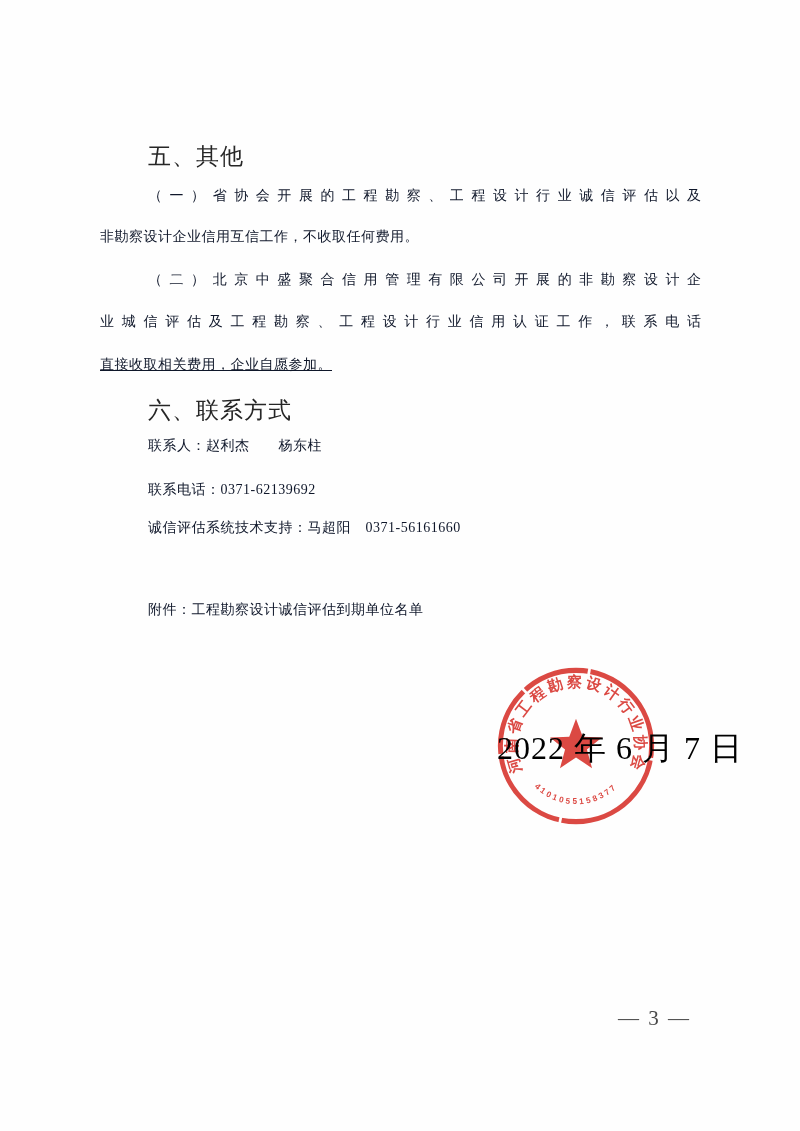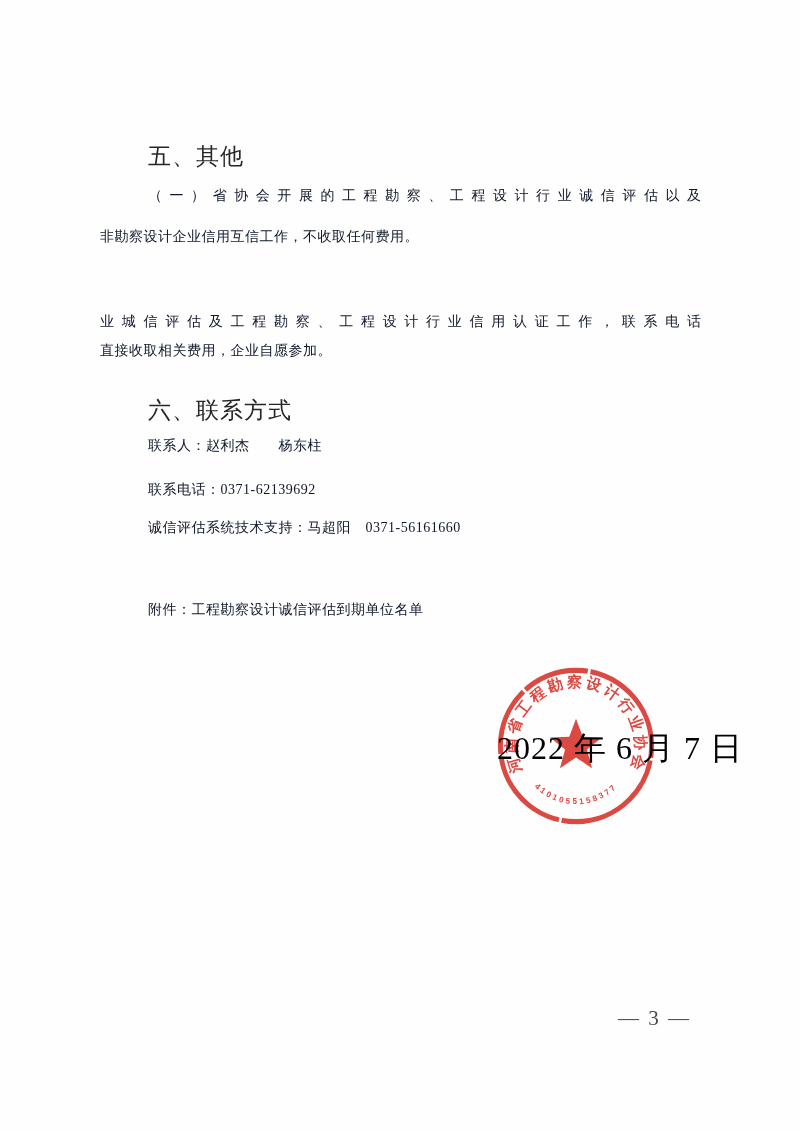--- a/index.html
+++ b/index.html
@@ -84,22 +84,23 @@
 </head>
 <body>
 
 <div class="page">
 
   <div class="line heading" style="left:148px; top:142px;">五、其他</div>
 
   <div class="line justify" style="left:148px; top:187px; width:553px;">（一）省协会开展的工程勘察、工程设计行业诚信评估以及</div>
   <div class="line" style="left:100px; top:228px;">非勘察设计企业信用互信工作，不收取任何费用。</div>
 
+  <div class="line justify" style="left:148px; top:271px; width:553px;">（二）北京中盛聚合信用管理有限公司开展的非勘察设计企</div>
   <div class="line justify" style="left:100px; top:313px; width:601px;">业城信评估及工程勘察、工程设计行业信用认证工作，联系电话</div>
-  <div class="line" style="left:100px; top:342px;">直接收取相关费用，企业自愿参加。</div>
+  <div class="line" style="left:100px; top:356px;text-decoration:underline;">直接收取相关费用，企业自愿参加。</div>
 
   <div class="line heading" style="left:148px; top:396px;">六、联系方式</div>
 
   <div class="line" style="left:148px; top:437px;">联系人：赵利杰　　杨东柱</div>
   <div class="line" style="left:148px; top:481px;">联系电话：0371-62139692</div>
   <div class="line" style="left:148px; top:519px;">诚信评估系统技术支持：马超阳　0371-56161660</div>
 
   <div class="line" style="left:148px; top:601px;">附件：工程勘察设计诚信评估到期单位名单</div>
 
   <div class="seal">

